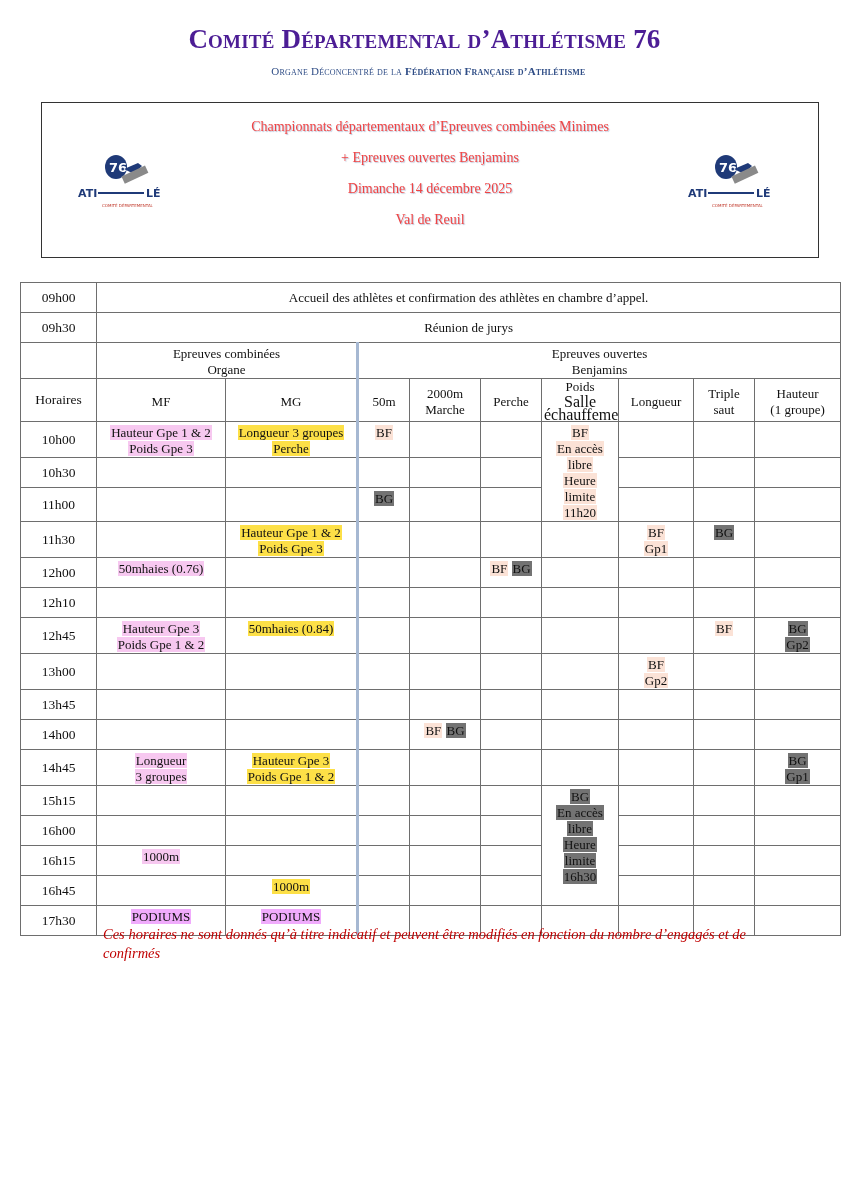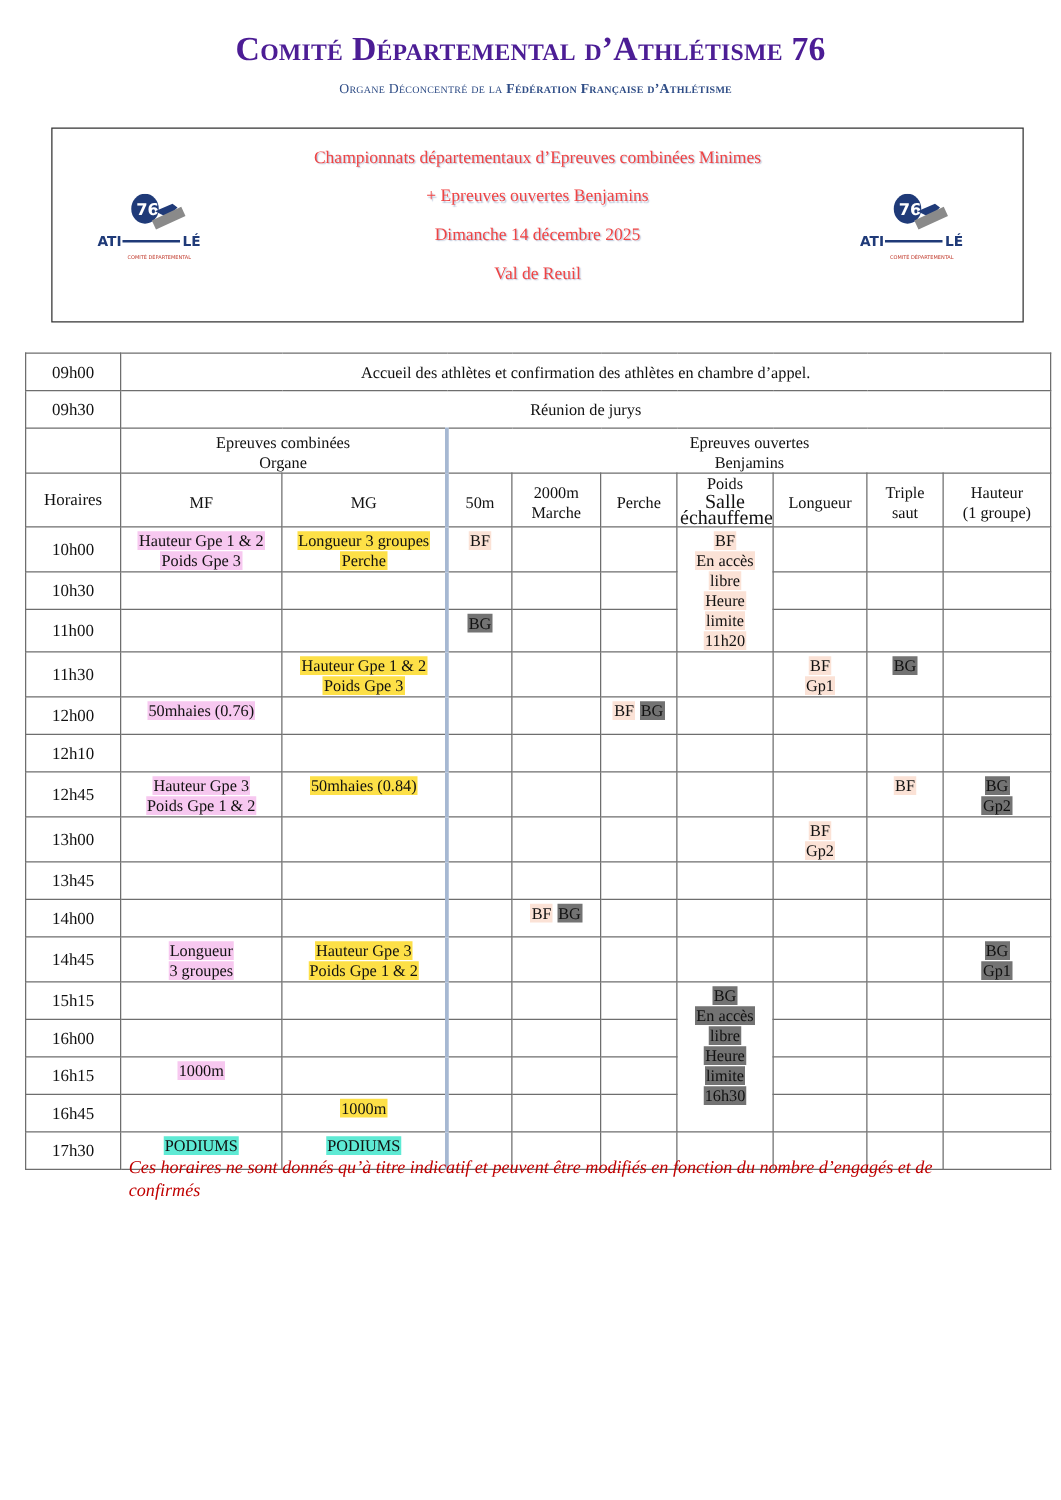--- a/index.html
+++ b/index.html
@@ -25,21 +25,21 @@
     table-layout:fixed; font-size:13px; }
   table.sched td { border:1.3px solid #6e6e6e; text-align:center; vertical-align:top;
     padding:3px 2px 0 2px; line-height:16px; overflow:hidden; }
   table.sched td.time { vertical-align:middle; padding:0; font-size:13.5px; }
   table.sched td.sep { border-right:3px solid #a6b8d2; }
   .hl { padding:0 1px; }
   .pink { background:#f7c8f0; }
   .blue { background:#fde047; }
   .peach { background:#fbe2d6; }
   .green { background:#737373; }
-  .yellow { background:#5eead4; }
+  .yellow { background:#f0abfc; }
   .bold { font-weight:normal; }
   .small { font-size:16px; line-height:13px; }
 
   .footnote { position:absolute; left:103px; top:925px; width:680px; color:#c00000;
     font-style:italic; font-size:14.5px; line-height:19px; }
 </style>
 </head>
 <body>
 
 <div class="org-title">

